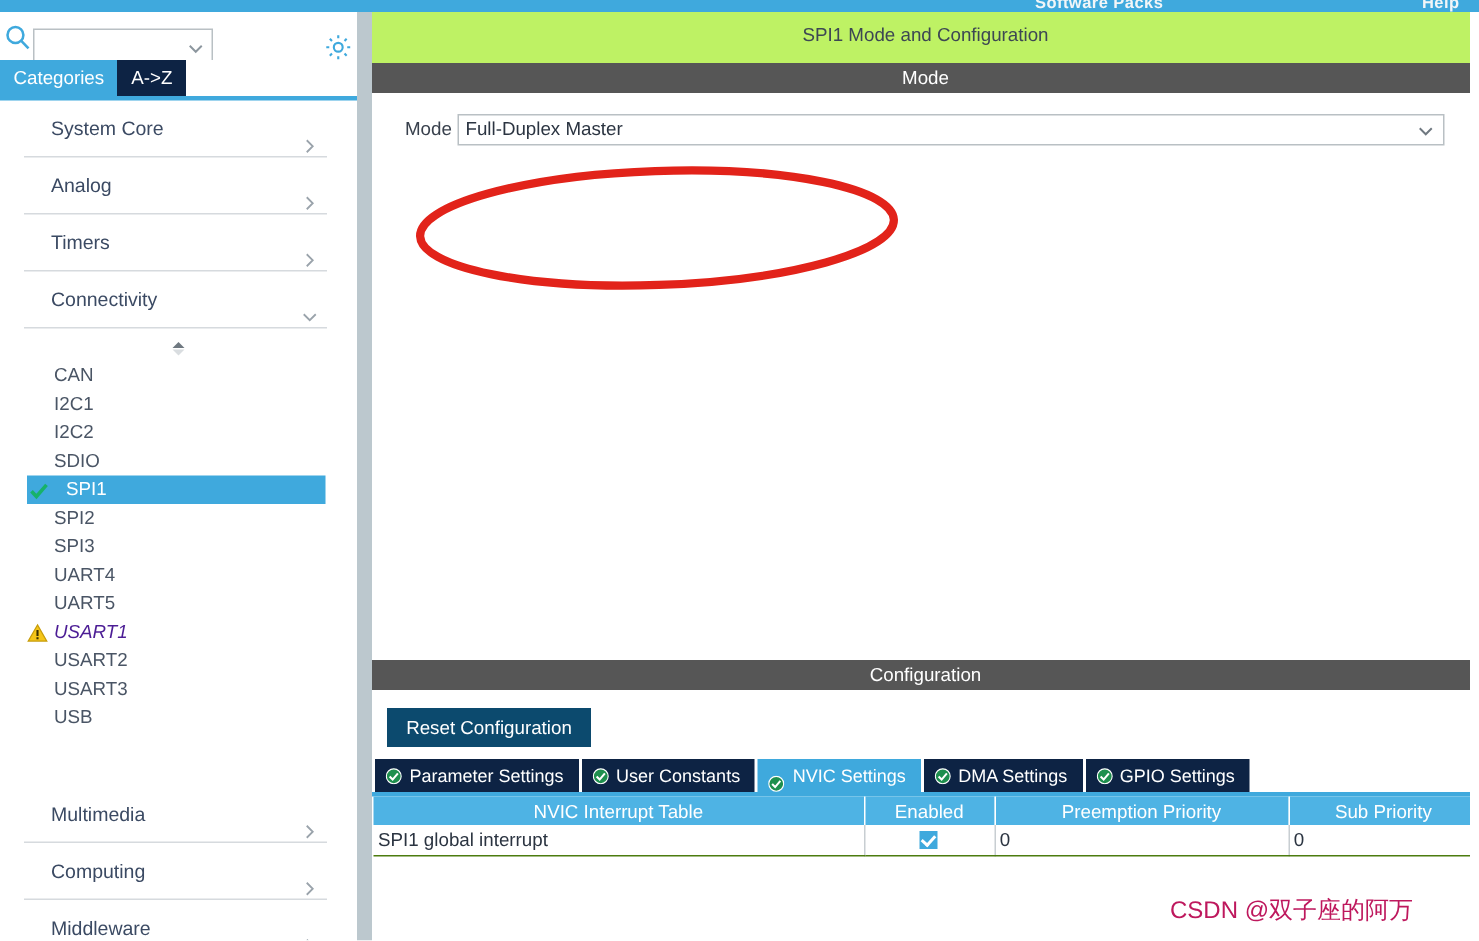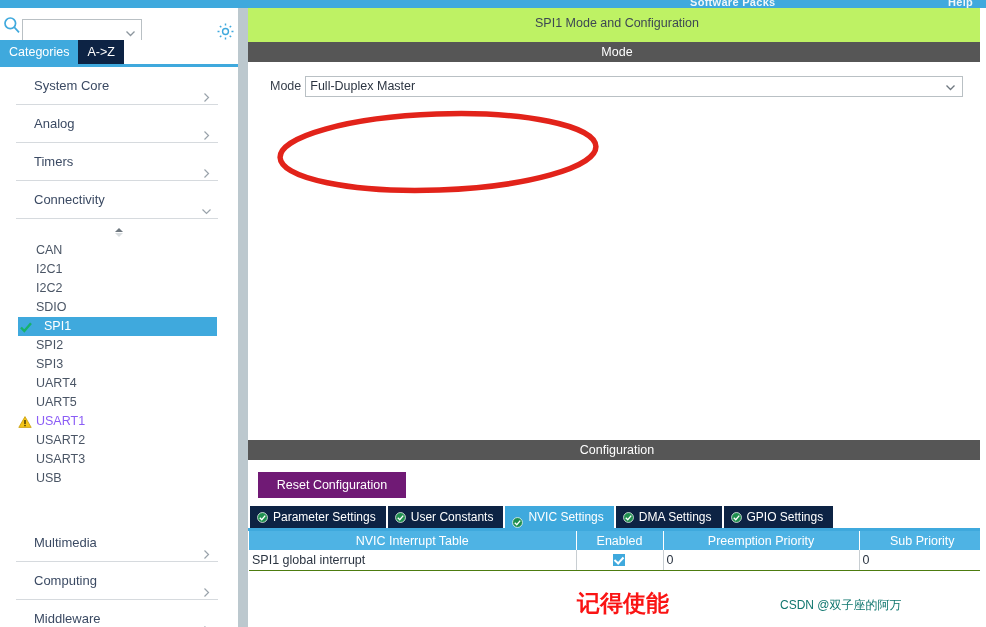--- a/index.html
+++ b/index.html
@@ -144,21 +144,21 @@
     cursor: pointer;
     white-space: nowrap;
   }
   .peri-item.selected {
     background: #3fa9dd;
     color: #ffffff;
     margin-left: 18px;
     padding-left: 26px;
     width: 199px;
   }
-  .peri-item.warn { color: #8b5cf6; }
+  .peri-item.warn { color: #4c1d95; font-style: italic; }
   .peri-item .badge {
     position: absolute;
     left: 18px; top: 3px;
     width: 14px; height: 14px;
   }
   .peri-item.selected .badge { left: 1px; }
   .acc-body-gap { height: 22px; }
 
   
   .splitter {
@@ -243,22 +243,22 @@
 
   
   .config-area {
     position: relative;
     background: #ffffff;
   }
   .reset-wrap {
     padding: 12px 0 8px 10px;
   }
   .reset-btn {
-    width: 148px; height: 26px;
-    background: #701a75;
+    width: 136px; height: 26px;
+    background: #0c4a6e;
     border: none;
     color: #ffffff;
     font-size: 12.5px;
     font-family: "Liberation Sans", sans-serif;
     cursor: pointer;
   }
   .cfg-tabs {
     display: flex;
     height: 22px;
     background: #ffffff;
@@ -334,22 +334,22 @@
     position: absolute;
     left: 577px; top: 588px;
     font-size: 23px;
     font-weight: bold;
     color: #fa1414;
     white-space: nowrap;
   }
   .watermark {
     position: absolute;
     left: 780px; top: 597px;
-    font-size: 12px;
-    color: #0f766e;
+    font-size: 16px;
+    color: #be185d;
     white-space: nowrap;
   }
 
   
   .main-gutter {
     position: absolute;
     left: 980px; top: 8px;
     width: 6px; height: 619px;
     background: #ffffff;
   }
@@ -653,16 +653,15 @@
             <td>0</td>
             <td>0</td>
           </tr>
         </tbody>
       </table>
     </div>
   </div>
 
   <div class="main-gutter"></div>
 
-  <div class="bottom-note">记得使能</div>
   <div class="watermark">CSDN @双子座的阿万</div>
 
 </div>
 
 </body></html>

